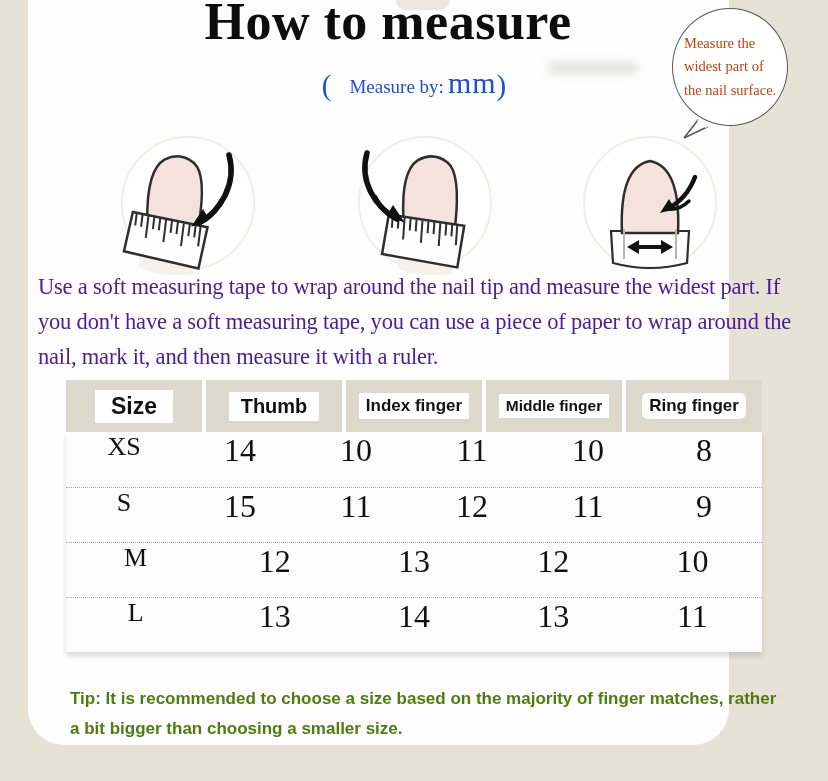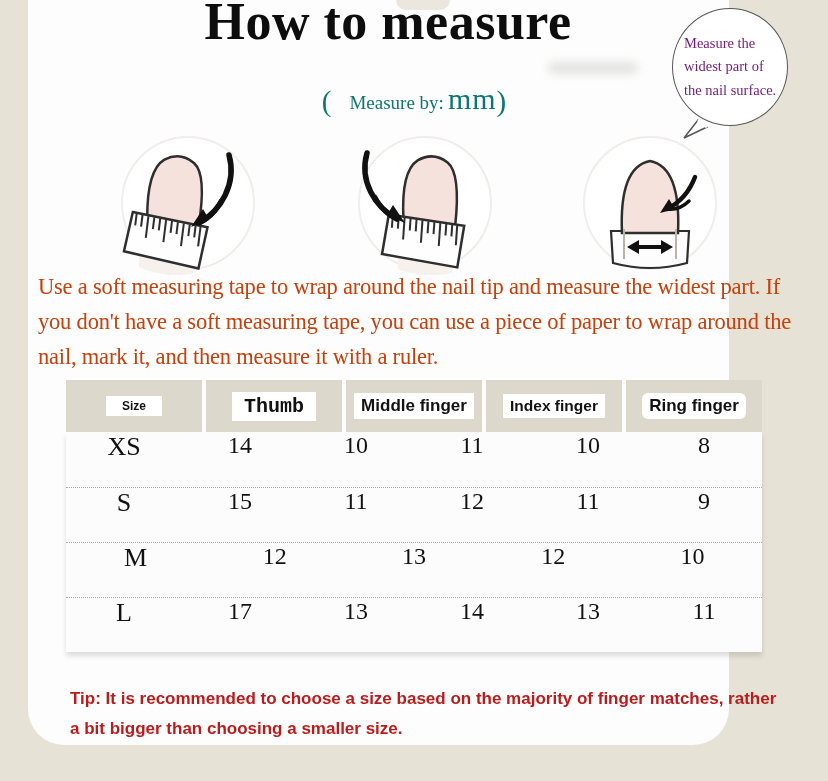--- a/index.html
+++ b/index.html
@@ -24,21 +24,21 @@
     border-radius:0 0 27px 27px;
   }
   .title {
     position:absolute; top:-8px; left:0; width:720px;
     text-align:center;
     font-size:52px; font-weight:700; letter-spacing:0.5px;
     color:#0d0d0d;
   }
   .subtitle {
     position:absolute; top:66px; left:0; width:772px;
-    text-align:center; white-space:nowrap; color:#0f766e;margin-top:16px;
+    text-align:center; white-space:nowrap; color:#1d4ed8;
   }
   .subtitle .paren { font-size:29px; font-weight:400; vertical-align:-2px; }
   .subtitle .paren.open { margin-right:14px; }
   .subtitle .lbl { font-size:19px; }
   .subtitle .unit { font-size:30px; letter-spacing:1px; }
   .subtitle-ghost {
     position:absolute; top:62px; left:520px; width:90px; height:12px;
     background:#e3e3e0; filter:blur(4px); border-radius:6px;
   }
   
@@ -46,68 +46,68 @@
     position:absolute; left:644px; top:8px;
     width:116px; height:118px;
     background:#fff;
     border:1.5px solid #565656;
     border-radius:50%;
     display:flex; align-items:center;
   }
   .bubble-text {
     font-size:14.5px; line-height:1.62;
     padding-left:11px; width:104px;
-    color:#701a75;
+    color:#c2410c;
   }
   .bubble-tail { position:absolute; left:8px; bottom:-15px; }
   
   .fig { position:absolute; top:133px; }
   .fig1 { left:75px; }
   .fig2 { left:317px; }
   .fig3 { left:547px; }
   
   .instructions {
     position:absolute; left:10px; top:270px; width:762px;
     font-size:22.5px; line-height:1.545; letter-spacing:-0.2px;
-    color:#c2410c;
+    color:#4c1d95;
   }
   
   .size-table { position:absolute; left:38px; top:380px; width:696px; }
   .thead { display:flex; gap:4px; height:52px; }
   .hcell {
     flex:1; background:#dcd8cb;
     display:flex; align-items:center; justify-content:center;
   }
   .hcell .patch {
     background:#fff; padding:3px 7px;
     font-family:"Liberation Sans","DejaVu Sans",sans-serif;
     font-weight:700; color:#111; white-space:nowrap;
   }
-  .hcell:nth-child(1) .patch { font-size:12px; padding:3px 16px; }
-  .hcell:nth-child(2) .patch { font-size:20px; padding:3px 12px;font-family:Liberation Mono, monospace; }
+  .hcell:nth-child(1) .patch { font-size:23px; padding:3px 16px; }
+  .hcell:nth-child(2) .patch { font-size:20px; padding:3px 12px; }
   .hcell:nth-child(3) .patch { font-size:17px; }
   .hcell:nth-child(4) .patch { font-size:15.5px; }
   .hcell:nth-child(5) .patch { font-size:17px;border-radius:6px; }
   .hcell:nth-child(6) .patch { font-size:15.5px; }
   .tbody {
     background:#fcfcfc;
     box-shadow:0 4px 5px rgba(0,0,0,0.13);
   }
   .trow { display:flex; height:55px; align-items:flex-start; }
   .trow + .trow { border-top:1.5px dotted #a9a9a9; }
   .tcell {
     flex:1; text-align:center;
-    font-size:24px; color:#111;
+    font-size:32px; color:#111;
   }
   .tcell.size { font-size:26px; }
   
   .tip {
     position:absolute; left:42px; top:684px; width:712px;
     font-family:"Liberation Sans","DejaVu Sans",sans-serif;
-    font-weight:700; font-size:17px; line-height:1.78; color:#b91c1c;
+    font-weight:700; font-size:17px; line-height:1.78; color:#4d7c0f;
   }
 </style>
 </head>
 <body>
 
 <div class="card">
 
   <div class="top-blob"></div>
 
   <h1 class="title">How to measure</h1>
@@ -197,24 +197,24 @@
 
   <div class="size-table">
     <div class="thead">
       <div class="hcell">
           <span class="patch">Size</span>
         </div>
       <div class="hcell">
           <span class="patch">Thumb</span>
         </div>
       <div class="hcell">
+          <span class="patch">Index finger</span>
+        </div>
+      <div class="hcell">
           <span class="patch">Middle finger</span>
-        </div>
-      <div class="hcell">
-          <span class="patch">Index finger</span>
         </div>
       <div class="hcell">
           <span class="patch">Ring finger</span>
         </div>
     </div>
     <div class="tbody">
       <div class="trow">
         <span class="tcell size">XS</span>
         <span class="tcell">14</span>
         <span class="tcell">10</span>
@@ -232,21 +232,20 @@
       </div>
       <div class="trow">
         <span class="tcell size">M</span>
         <span class="tcell">12</span>
         <span class="tcell">13</span>
         <span class="tcell">12</span>
         <span class="tcell">10</span>
       </div>
       <div class="trow">
         <span class="tcell size">L</span>
-        <span class="tcell">17</span>
         <span class="tcell">13</span>
         <span class="tcell">14</span>
         <span class="tcell">13</span>
         <span class="tcell">11</span>
       </div>
     </div>
   </div>
 
   <p class="tip">Tip: It is recommended to choose a size based on the majority of finger matches, rather a bit bigger than choosing a smaller size.</p>
 

